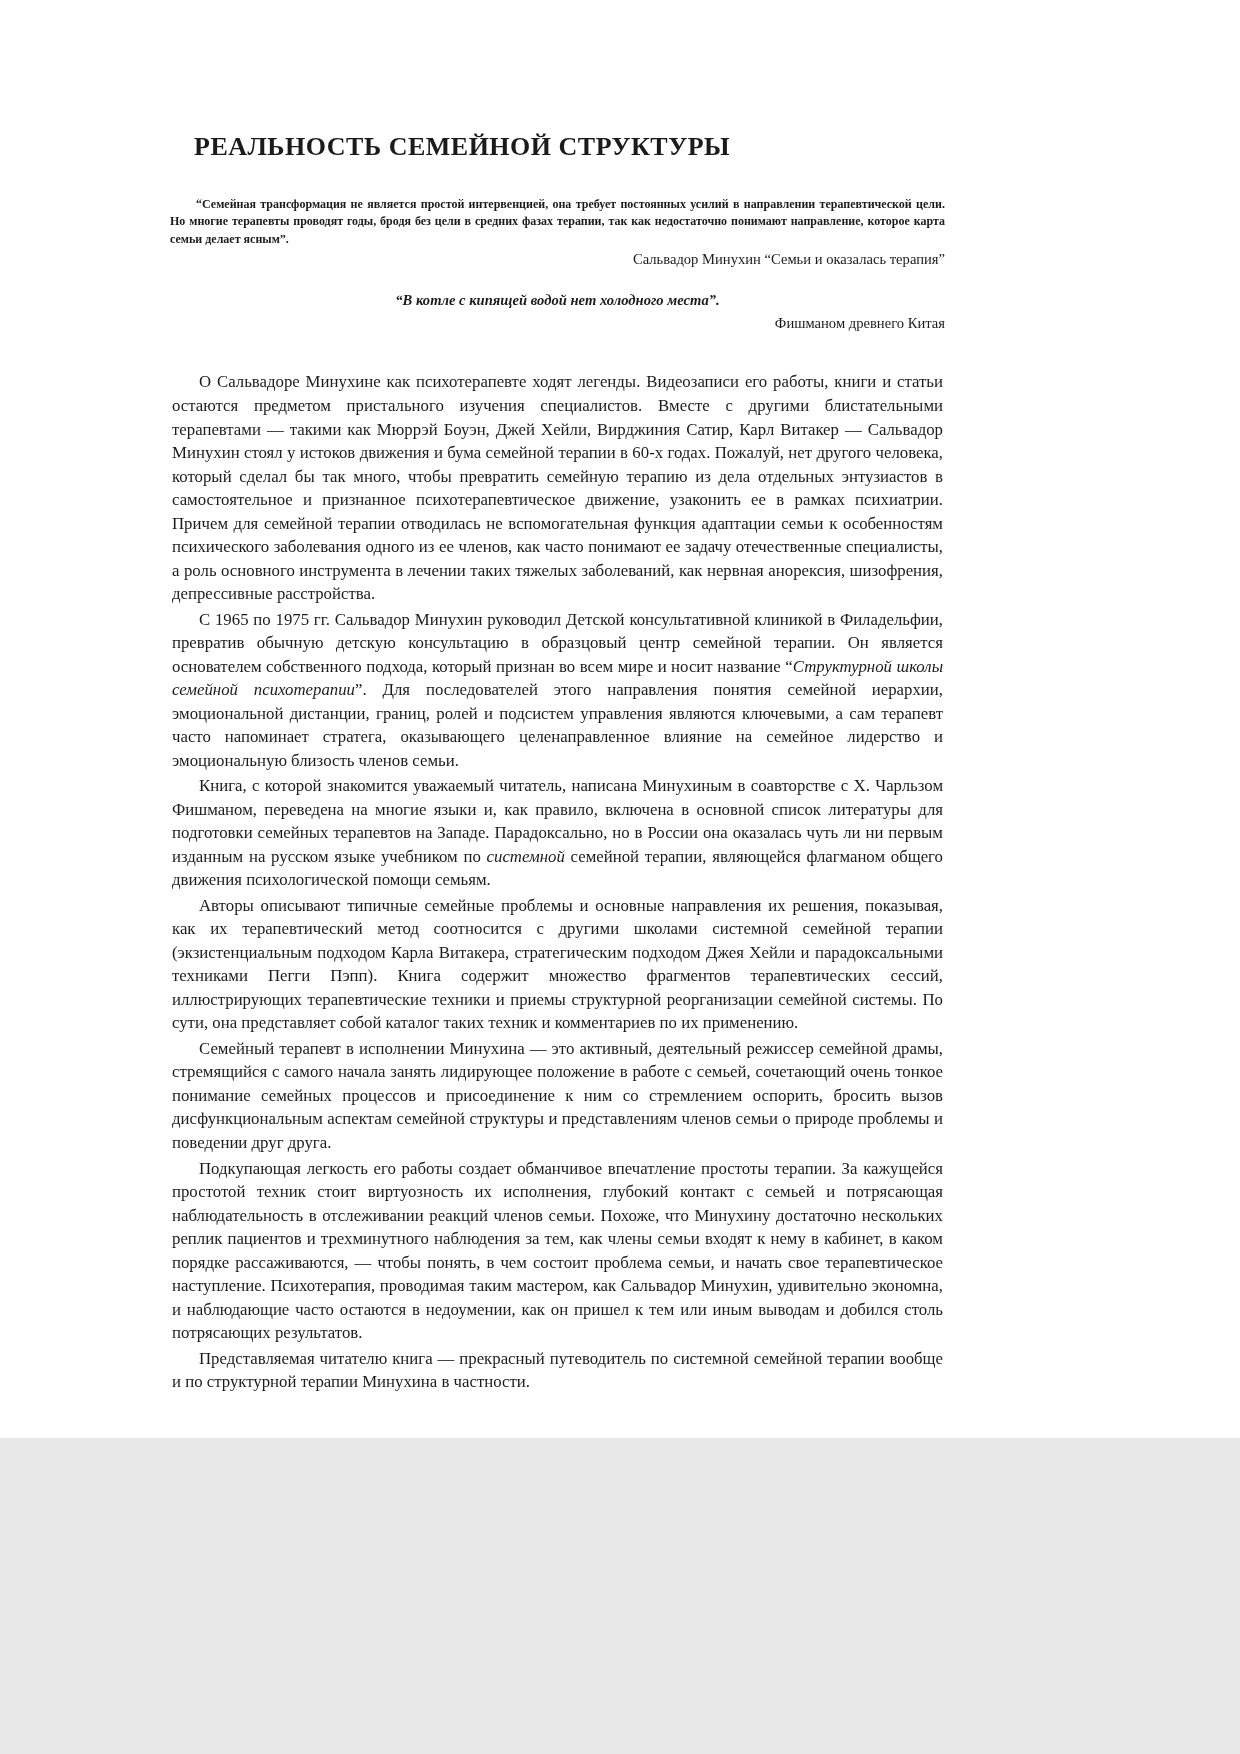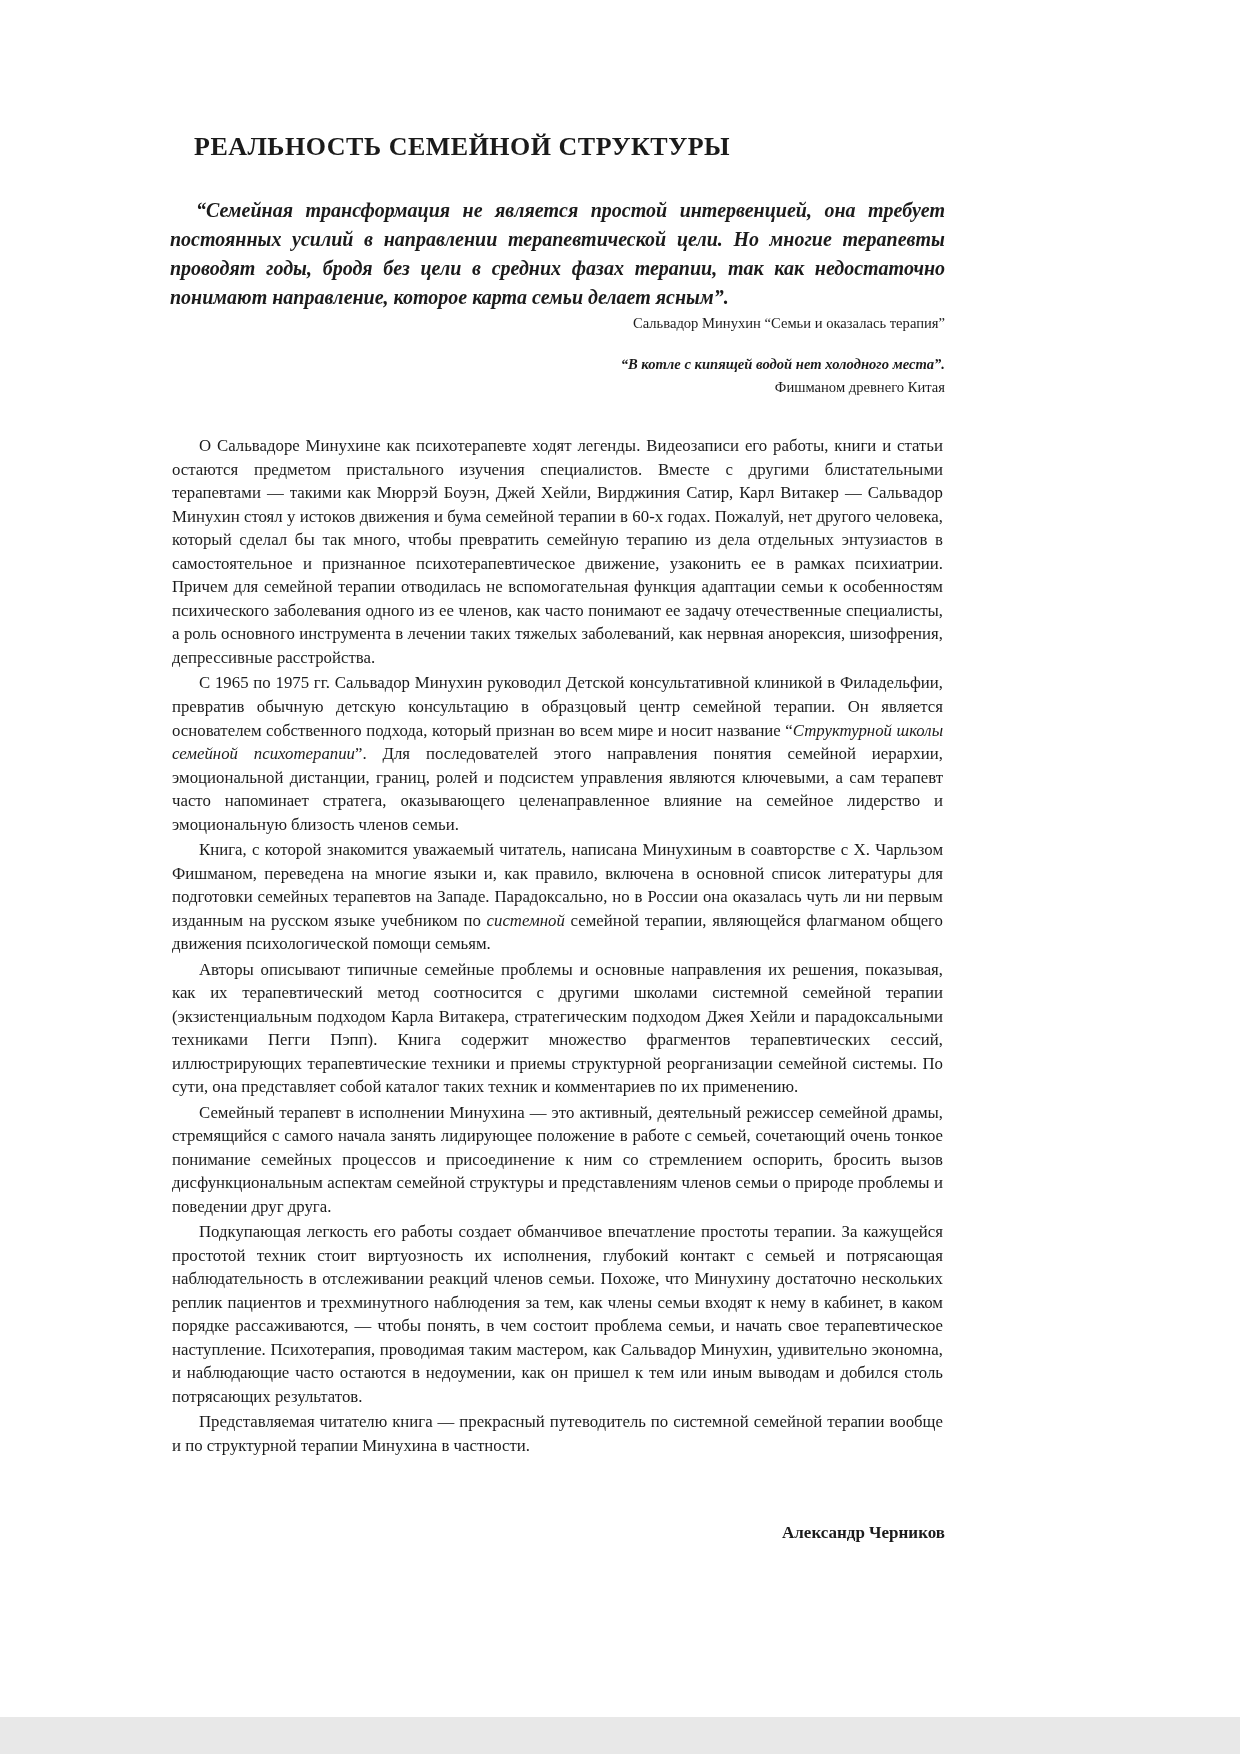--- a/index.html
+++ b/index.html
@@ -3,40 +3,39 @@
 <meta charset="utf-8">
 <style>
   html, body {
     margin: 0;
     padding: 0;
     background: #e8e8e8;
   }
   .page {
     position: relative;
     width: 1240px;
-    height: 1717px;
+    height: 1438px;
     margin: 0 auto;
     background: #ffffff;
     box-sizing: border-box;
     padding: 132px 295px 0 170px;
     font-family: "Liberation Serif", "DejaVu Serif", serif;
     color: #1b1b1b;
     overflow: hidden;
   }
   .doc-title {
     font-size: 26px;
     font-weight: bold;
     letter-spacing: 0.5px;
     padding-left: 24px;
     margin: 0 0 34px 0;
     white-space: nowrap;
   }
   .epigraph-1-text {
-    font-size: 20px;
-    font-style: italic;
+    font-size: 12px;
     font-weight: bold;
     line-height: 1.45;
     text-align: justify;
     text-indent: 26px;
     margin: 0;
   }
   .epigraph-1-attribution {
     font-size: 14.6px;
     text-align: right;
     margin: 3px 0 0 0;
@@ -44,20 +43,21 @@
   .epigraph-2 {
     margin-top: 22px;
     text-align: right;
     font-size: 14.6px;
     line-height: 1.45;
   }
   .epigraph-2-text {
     font-style: italic;
     font-weight: bold;
     margin: 0;
+    text-align: center;
   }
   .epigraph-2-attribution {
     margin: 2px 0 0 0;
   }
   .body-text {
     margin-top: 36px;
     font-size: 16.8px;
     line-height: 1.40;
     text-align: justify;
   }

